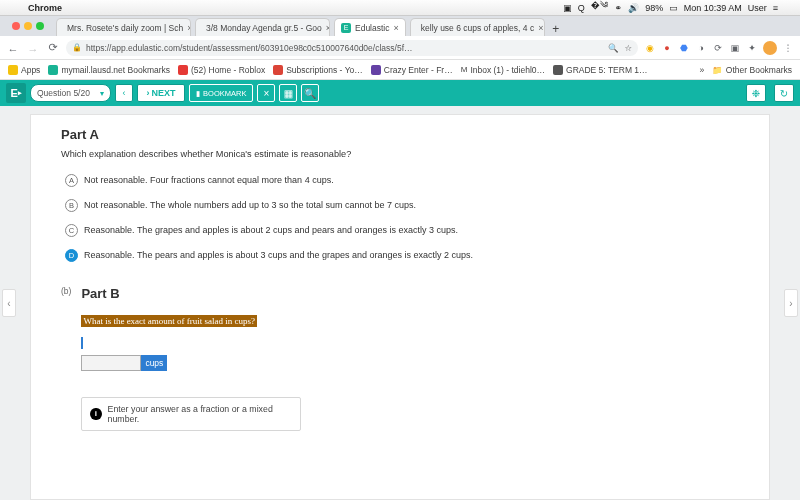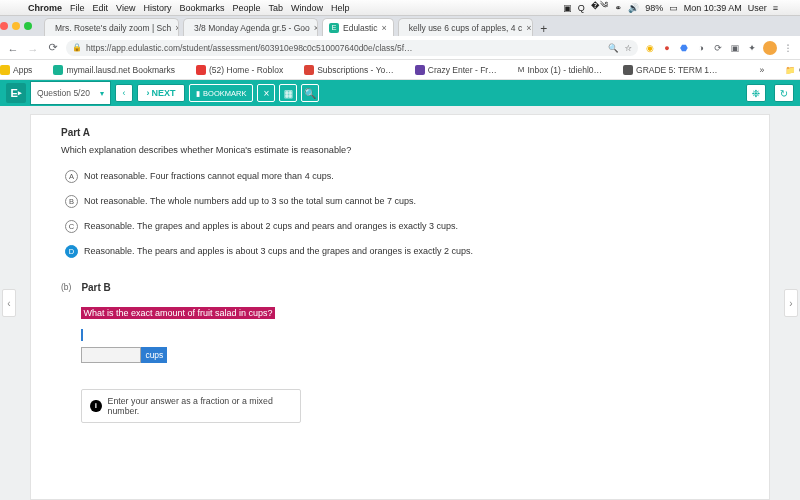--- a/index.html
+++ b/index.html
@@ -6,93 +6,90 @@
 body { width: 800px; height: 500px; background: #f5f5f5; overflow: hidden; font-size: 10px; }
 
 
 .mac-bar { height: 16px; background: linear-gradient(#fdfdfd,#ececec); display: flex; align-items: center; padding: 0 22px; font-size: 9px; color: #222; border-bottom: 1px solid #ccc; }
 .mac-bar .apple { font-size: 10px; margin-right: 6px; }
 .mac-bar .menu span { margin-right: 8px; }
 .mac-bar .right { margin-left: auto; display: flex; align-items: center; gap: 6px; }
 .mac-bar .right span { font-size: 9px; }
 
 
-.tab-strip { height: 20px; background: #dee1e6; display: flex; align-items: flex-end; padding-left: 0; }
+.tab-strip { height: 20px; background: #dee1e6; display: flex; align-items: flex-end; padding-left: 12px; }
 .traffic { display: flex; gap: 4px; align-self: center; margin-right: 12px; }
 .traffic div { width: 8px; height: 8px; border-radius: 50%; }
 .tl-r { background:#ff5f57;} .tl-y{background:#febc2e;} .tl-g{background:#28c840;}
 .tab { height: 18px; background: #f1f3f4; border-radius: 5px 5px 0 0; padding: 0 6px; display: flex; align-items: center; font-size: 8.5px; color:#444; margin-right:4px; max-width: 135px; overflow:hidden; white-space:nowrap; border:1px solid #ccc; border-bottom:none;}
 .tab.active { background:#fff; }
 .tab .favicon { width:10px; height:10px; border-radius:2px; display:inline-flex; align-items:center; justify-content:center; margin-right:4px; font-size:7px; color:#fff; overflow:hidden;}
 .tab .close { margin-left:4px; color:#666; font-size:9px; }
 .newtab { width:14px; text-align:center; color:#444; font-size:12px; }
 
 
 .addr { height: 24px; background:#fff; display:flex; align-items:center; padding:0 6px; border-bottom:1px solid #e0e0e0; gap:6px; }
 .nav-btn { width:14px; text-align:center; color:#606368; font-size:11px; }
 .urlbox { flex:1; background:#f1f3f4; border-radius:10px; height:16px; display:flex; align-items:center; padding:0 6px; font-size:8.5px; color:#555; overflow:hidden;}
 .urlbox .lock { margin-right:4px; font-size:8px; }
 .ext-row { display:flex; align-items:center; gap:5px;}
 .ext-row span { width:12px; height:12px; display:inline-flex; align-items:center; justify-content:center; font-size:9px; color:#606368; }
 
 
-.bm-bar { height:20px; background:#fff; display:flex; align-items:center; padding:0 0; font-size:8.5px; color:#444; border-bottom:1px solid #e0e0e0; gap:21px; }
+.bm-bar { height:20px; background:#fff; display:flex; align-items:center; padding:0 8px; font-size:8.5px; color:#444; border-bottom:1px solid #e0e0e0; gap:8px; }
 .bm-bar .bm { display:flex; align-items:center; gap:3px; white-space:nowrap; }
 .bm .bicon { width:10px; height:10px; display:inline-block; border-radius:2px;}
 .bm-bar .spacer { flex:1; }
 
 
 .app-bar { height:26px; background:#12b5a5; display:flex; align-items:center; padding:0 6px; gap:4px; }
 .app-logo { width:20px; height:20px; background:#0e9a8c; color:#fff; font-weight:bold; display:flex; align-items:center; justify-content:center; border-radius:2px; font-size:11px;}
-.q-select { background:#fff; border-radius:0; height:24px; display:flex; align-items:center; padding:0 6px; font-size:8.5px; color:#555; border:1px solid #0e9a8c; gap:10px;}
+.q-select { background:#fff; border-radius:8px; height:18px; display:flex; align-items:center; padding:0 6px; font-size:8.5px; color:#555; border:1px solid #0e9a8c; gap:10px;}
 .q-select .caret { color:#12b5a5; font-size:8px;}
 .sq-btn { height:18px; min-width:18px; background:#fff; border:1px solid #0e9a8c; border-radius:2px; display:flex; align-items:center; justify-content:center; font-size:9px; color:#12b5a5; padding:0 4px; gap:2px;}
 .sq-btn.arrow { width:18px; padding:0;}
 .sq-btn.next { font-weight:bold; width:48px;}
 .bookmark-btn { height:18px; background:#12b5a5; border:1px solid #fff; color:#fff; border-radius:2px; display:flex; align-items:center; padding:0 6px; font-size:7.5px; gap:3px;}
 .icon-btn { width:18px; height:18px; border:1px solid #fff; border-radius:2px; display:flex; align-items:center; justify-content:center; color:#fff; font-size:10px;}
 .app-bar .rspace { flex:1;}
 .r-btn { width:20px; height:18px; background:#fff; border:1px solid #0e9a8c; border-radius:2px; display:flex; align-items:center; justify-content:center; color:#12b5a5; font-size:10px; margin-left:4px;}
 
 
 .stage { background:#eef0f1; height: calc(500px - 16px - 20px - 24px - 20px - 26px); position:relative; display:flex; justify-content:center; padding:8px 0 0 0; }
 .paper { width: 740px; background:#fff; border:1px solid #e2e2e2; padding:12px 30px 20px 30px; font-size:9.2px; color:#333; overflow-y:auto;}
-.paper h4 { font-size:10px; font-weight:bold; margin-bottom:6px;}
+.paper h4 { font-size:13px; font-weight:bold; margin-bottom:6px;}
 .paper p { margin-bottom:8px; line-height:1.5;}
 .opts { margin-left:4px; margin-top:12px; margin-bottom:20px;}
 .opt { display:flex; align-items:center; gap:6px; margin-bottom:12px; font-size:9px;}
 .bubble { width:13px; height:13px; border:1px solid #888; border-radius:50%; display:flex; align-items:center; justify-content:center; font-size:7.5px; color:#555; flex-shrink:0;}
 .bubble.sel { background:#1890d6; border-color:#1890d6; color:#fff;}
 .partB-row { display:flex; align-items:flex-start; gap:10px; margin-top:24px;}
 .partB-label { font-size:8.5px; color:#666;}
 .partB-body { flex:1;}
-.hl { background:#be185d; color:#fff; padding:1px 2px; display:inline-block; font-size:9px; margin-bottom:6px;}
+.hl { background:#a16207; color:#fff; padding:1px 2px; display:inline-block; font-size:9px; margin-bottom:6px;font-family:Liberation Serif, serif;}
 .cursor-bar { width:1px; height:12px; border-left:2px solid #2d7dd2; margin:4px 0;}
 .ans-row { display:flex; align-items:center; gap:0; margin-top:6px;text-align:center;}
 .ans-input { width:60px; height:16px; border:1px solid #aaa; background:#f3f3f3;}
 .ans-unit { background:#2d7dd2; color:#fff; height:16px; display:flex; align-items:center; padding:0 4px; font-size:8.5px;}
 .hint-box { border:1px solid #d6d6d6; border-radius:2px; padding:6px 8px; display:flex; align-items:center; gap:6px; font-size:8.8px; color:#444; margin-top:26px; width:220px;}
 .hint-box .info { width:12px; height:12px; border-radius:50%; background:#000; color:#fff; display:flex; align-items:center; justify-content:center; font-size:8px; font-weight:bold;}
 
 .side-caret { position:absolute; top:50%; transform:translateY(-50%); width:14px; height:28px; background:#fff; border:1px solid #ddd; display:flex; align-items:center; justify-content:center; color:#888; font-size:10px; border-radius:2px;}
 .side-caret.left { left:2px;}
 .side-caret.right { right:2px;}
 
 .favS{background:#555;} .favG{background:#4285f4;} .favE{background:#19b394;} .favJ{background:#222;}
 .bi1{background:#f4c20d;} .bi2{background:#19b394;} .bi3{background:#e53935;} .bi4{background:#db4437;} .bi5{background:#6441a5;} .bi7{background:#555;}
 </style>
 </head>
 <body>
 
 <div class="mac-bar">
   <span class="apple"></span>
   <span class="menu"><b>Chrome</b></span>
-  <span class="menu" style="margin-left:8px;">
-    <span>File</span><span>Edit</span><span>View</span><span>History</span><span>Bookmarks</span><span>People</span><span>Tab</span><span>Window</span><span>Help</span>
-  </span>
   <div class="right">
     <span>▣</span>
     <span>Q</span>
     <span>�༄</span>
     <span>⚭</span>
     <span>🔊</span>
     <span>98%</span>
     <span>▭</span>
     <span>Mon 10:39 AM</span>
     <span>User</span>

